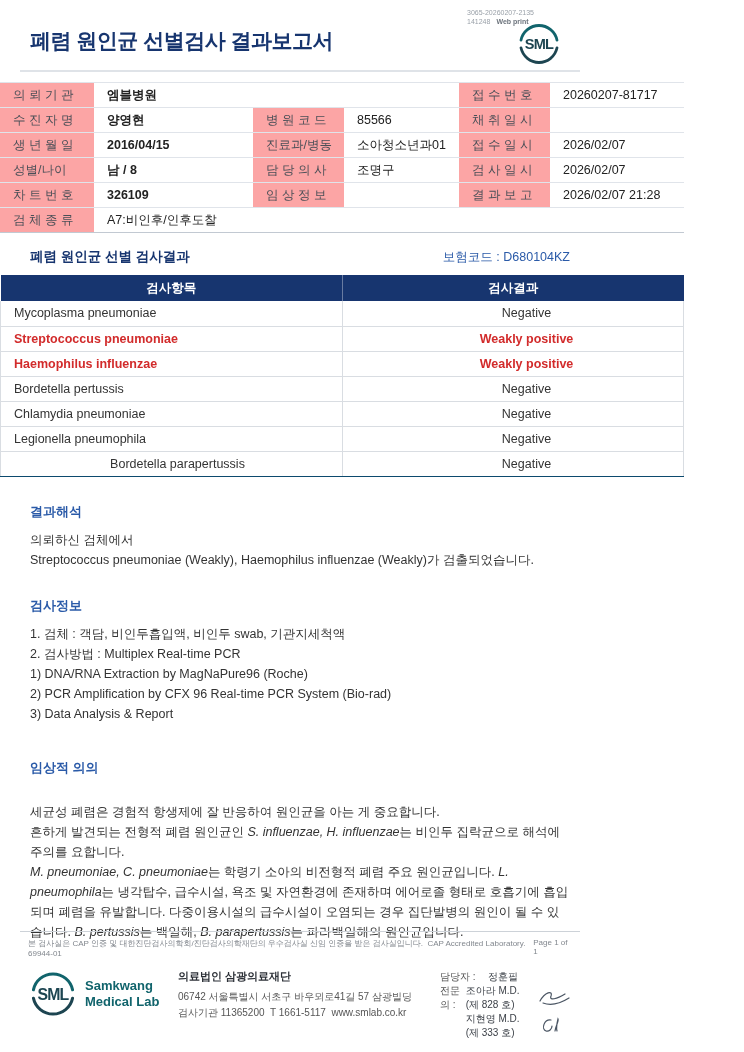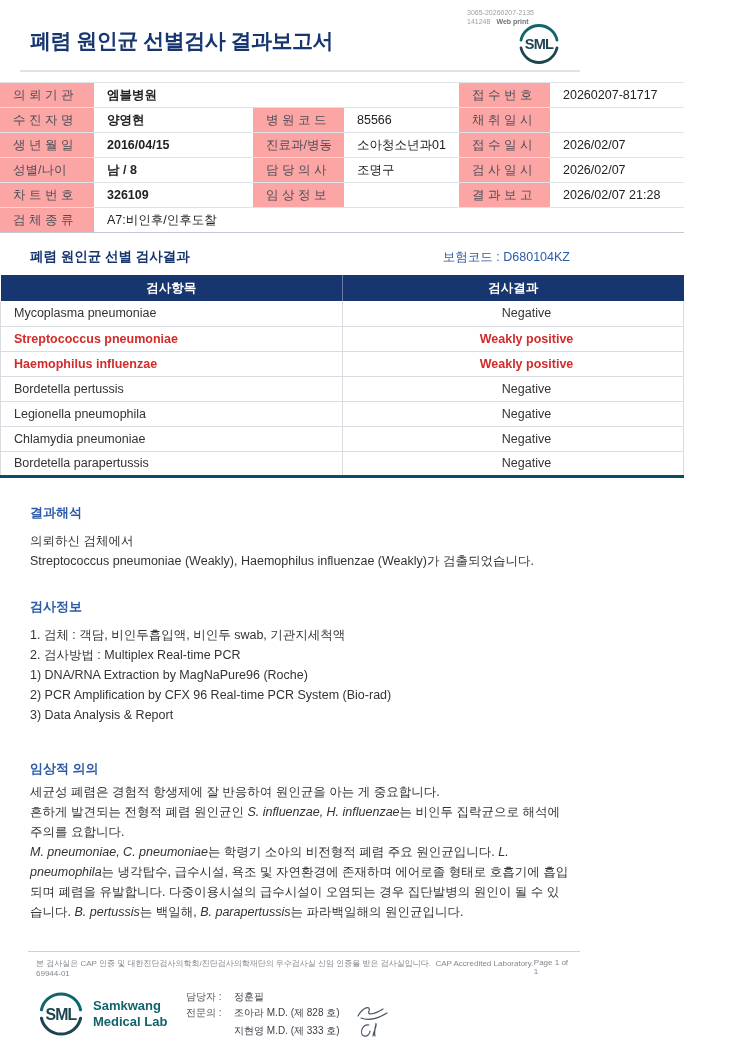--- a/index.html
+++ b/index.html
@@ -38,39 +38,39 @@
   .res-head{display:flex;justify-content:space-between;align-items:baseline;margin:15px 30px 0;}
   .res-title{font-size:13.5px;font-weight:800;color:var(--navy);}
   .ins-code{font-size:12.5px;color:var(--section-blue);}
   .res-table{width:684px;margin:9px auto 0;border-collapse:collapse;table-layout:fixed;font-size:12.5px;}
   .res-table th{background:var(--navy);color:#fff;font-weight:600;height:26px;font-size:12.5px;}
   .res-table th + th{border-left:1px solid rgba(255,255,255,0.35);text-align:center;}
   .res-table td{height:25px;border-bottom:1px solid #d9dde2;color:#333;padding-left:28px;}
   .res-table td:first-child{border-left:1px solid #d9dde2;}
   .res-table td:last-child{border-right:1px solid #d9dde2;}
   .res-table td + td{border-left:1px solid #d9dde2;}
-  .res-table tr:last-child td{border-bottom:3px solid #0c4a6e;}
+  .res-table tr:last-child td{border-bottom:1px solid #0c4a6e;text-align:center;}
   .res-table td.item{padding-left:13px;}
   .res-table td.res{text-align:center;}
   .res-table tr.hl td{color:var(--result-red);font-weight:700;}
 
   
   .section{margin:0 30px;}
   .sec-title{font-size:13px;font-weight:800;color:var(--section-blue);margin:0;}
   .sec-line{font-size:12.5px;color:#333;line-height:20px;}
   .it{font-style:italic;}
   .sect-interp{margin-top:26px;}
   .sect-interp .sec-line:first-of-type{margin-top:9px;}
   .sect-testinfo{margin-top:27px;}
   .sect-testinfo .sec-line:first-of-type{margin-top:9px;}
   .sect-clinical{margin-top:35px;}
-  .sect-clinical .sec-line:first-of-type{margin-top:4px;}
-
-  
-  .footer{position:absolute;left:8px;right:0;bottom:0;}
+  .sect-clinical .sec-line:first-of-type{margin-top:25px;}
+
+  
+  .footer{position:absolute;left:0;right:0;bottom:0;}
   .footer-rule{margin:0 20px;border-top:1px solid #cdd2d8;}
   .disclaimer-row{display:flex;justify-content:space-between;margin:6px 28px 0;font-size:8px;color:#82878e;}
   .disclaimer-text{white-space:pre-wrap;}
   .footer-main{display:flex;align-items:flex-start;margin:11px 28px 12px;}
   .f-logo{display:flex;align-items:center;width:150px;}
   .f-logo-name{margin-left:7px;font-size:13px;font-weight:700;color:var(--logo-teal);line-height:16px;}
   .f-company{width:262px;font-size:10px;color:#555;}
   .f-org{font-size:11px;font-weight:700;color:#2b2f36;}
   .f-addr{margin-top:6px;line-height:13px;}
   .f-contact{margin-top:3px;line-height:13px;white-space:pre-wrap;}
@@ -178,25 +178,25 @@
         </tr>
         <tr class="hl">
           <td class="item">Haemophilus influenzae</td>
           <td class="res">Weakly positive</td>
         </tr>
         <tr>
           <td class="item">Bordetella pertussis</td>
           <td class="res">Negative</td>
         </tr>
         <tr>
+          <td class="item">Chlamydia pneumoniae</td>
+          <td class="res">Negative</td>
+        </tr>
+        <tr>
           <td class="item">Legionella pneumophila</td>
-          <td class="res">Negative</td>
-        </tr>
-        <tr>
-          <td class="item">Chlamydia pneumoniae</td>
           <td class="res">Negative</td>
         </tr>
         <tr>
           <td class="item">Bordetella parapertussis</td>
           <td class="res">Negative</td>
         </tr>
       </tbody>
   </table>
 
   <div class="section sect-interp">
@@ -231,20 +231,25 @@
       <div class="f-logo">
         <svg width="50" height="50" viewBox="0 0 60 60">
           <path d="M6.5 25 A24 24 0 0 1 53.5 25" fill="none" stroke="var(--logo-teal)" stroke-width="3.6" stroke-linecap="round"></path>
           <path d="M53.5 35 A24 24 0 0 1 6.5 35" fill="none" stroke="var(--logo-dark)" stroke-width="3.6" stroke-linecap="round"></path>
           <text x="30" y="37" text-anchor="middle" font-size="19" font-weight="bold" letter-spacing="-1" fill="var(--logo-dark)">SML</text>
         </svg>
         <div class="f-logo-name">
           <div>Samkwang</div>
           <div>Medical Lab</div>
         </div>
+      </div>
+      <div class="f-company">
+        <div class="f-org">의료법인 삼광의료재단</div>
+        <div class="f-addr">06742 서울특별시 서초구 바우뫼로41길 57 삼광빌딩</div>
+        <div class="f-contact">검사기관 11365200  T 1661-5117  www.smlab.co.kr</div>
       </div>
       <div class="f-personnel">
           <div class="person-row">
             <span class="p-label">담당자 :</span>
             <span class="p-value">정훈필</span>
           </div>
           <div class="person-row">
             <span class="p-label">전문의 :</span>
             <span class="p-value">조아라 M.D. (제 828 호)</span>
             <svg width="34" height="18" viewBox="0 0 34 18" class="sig">

